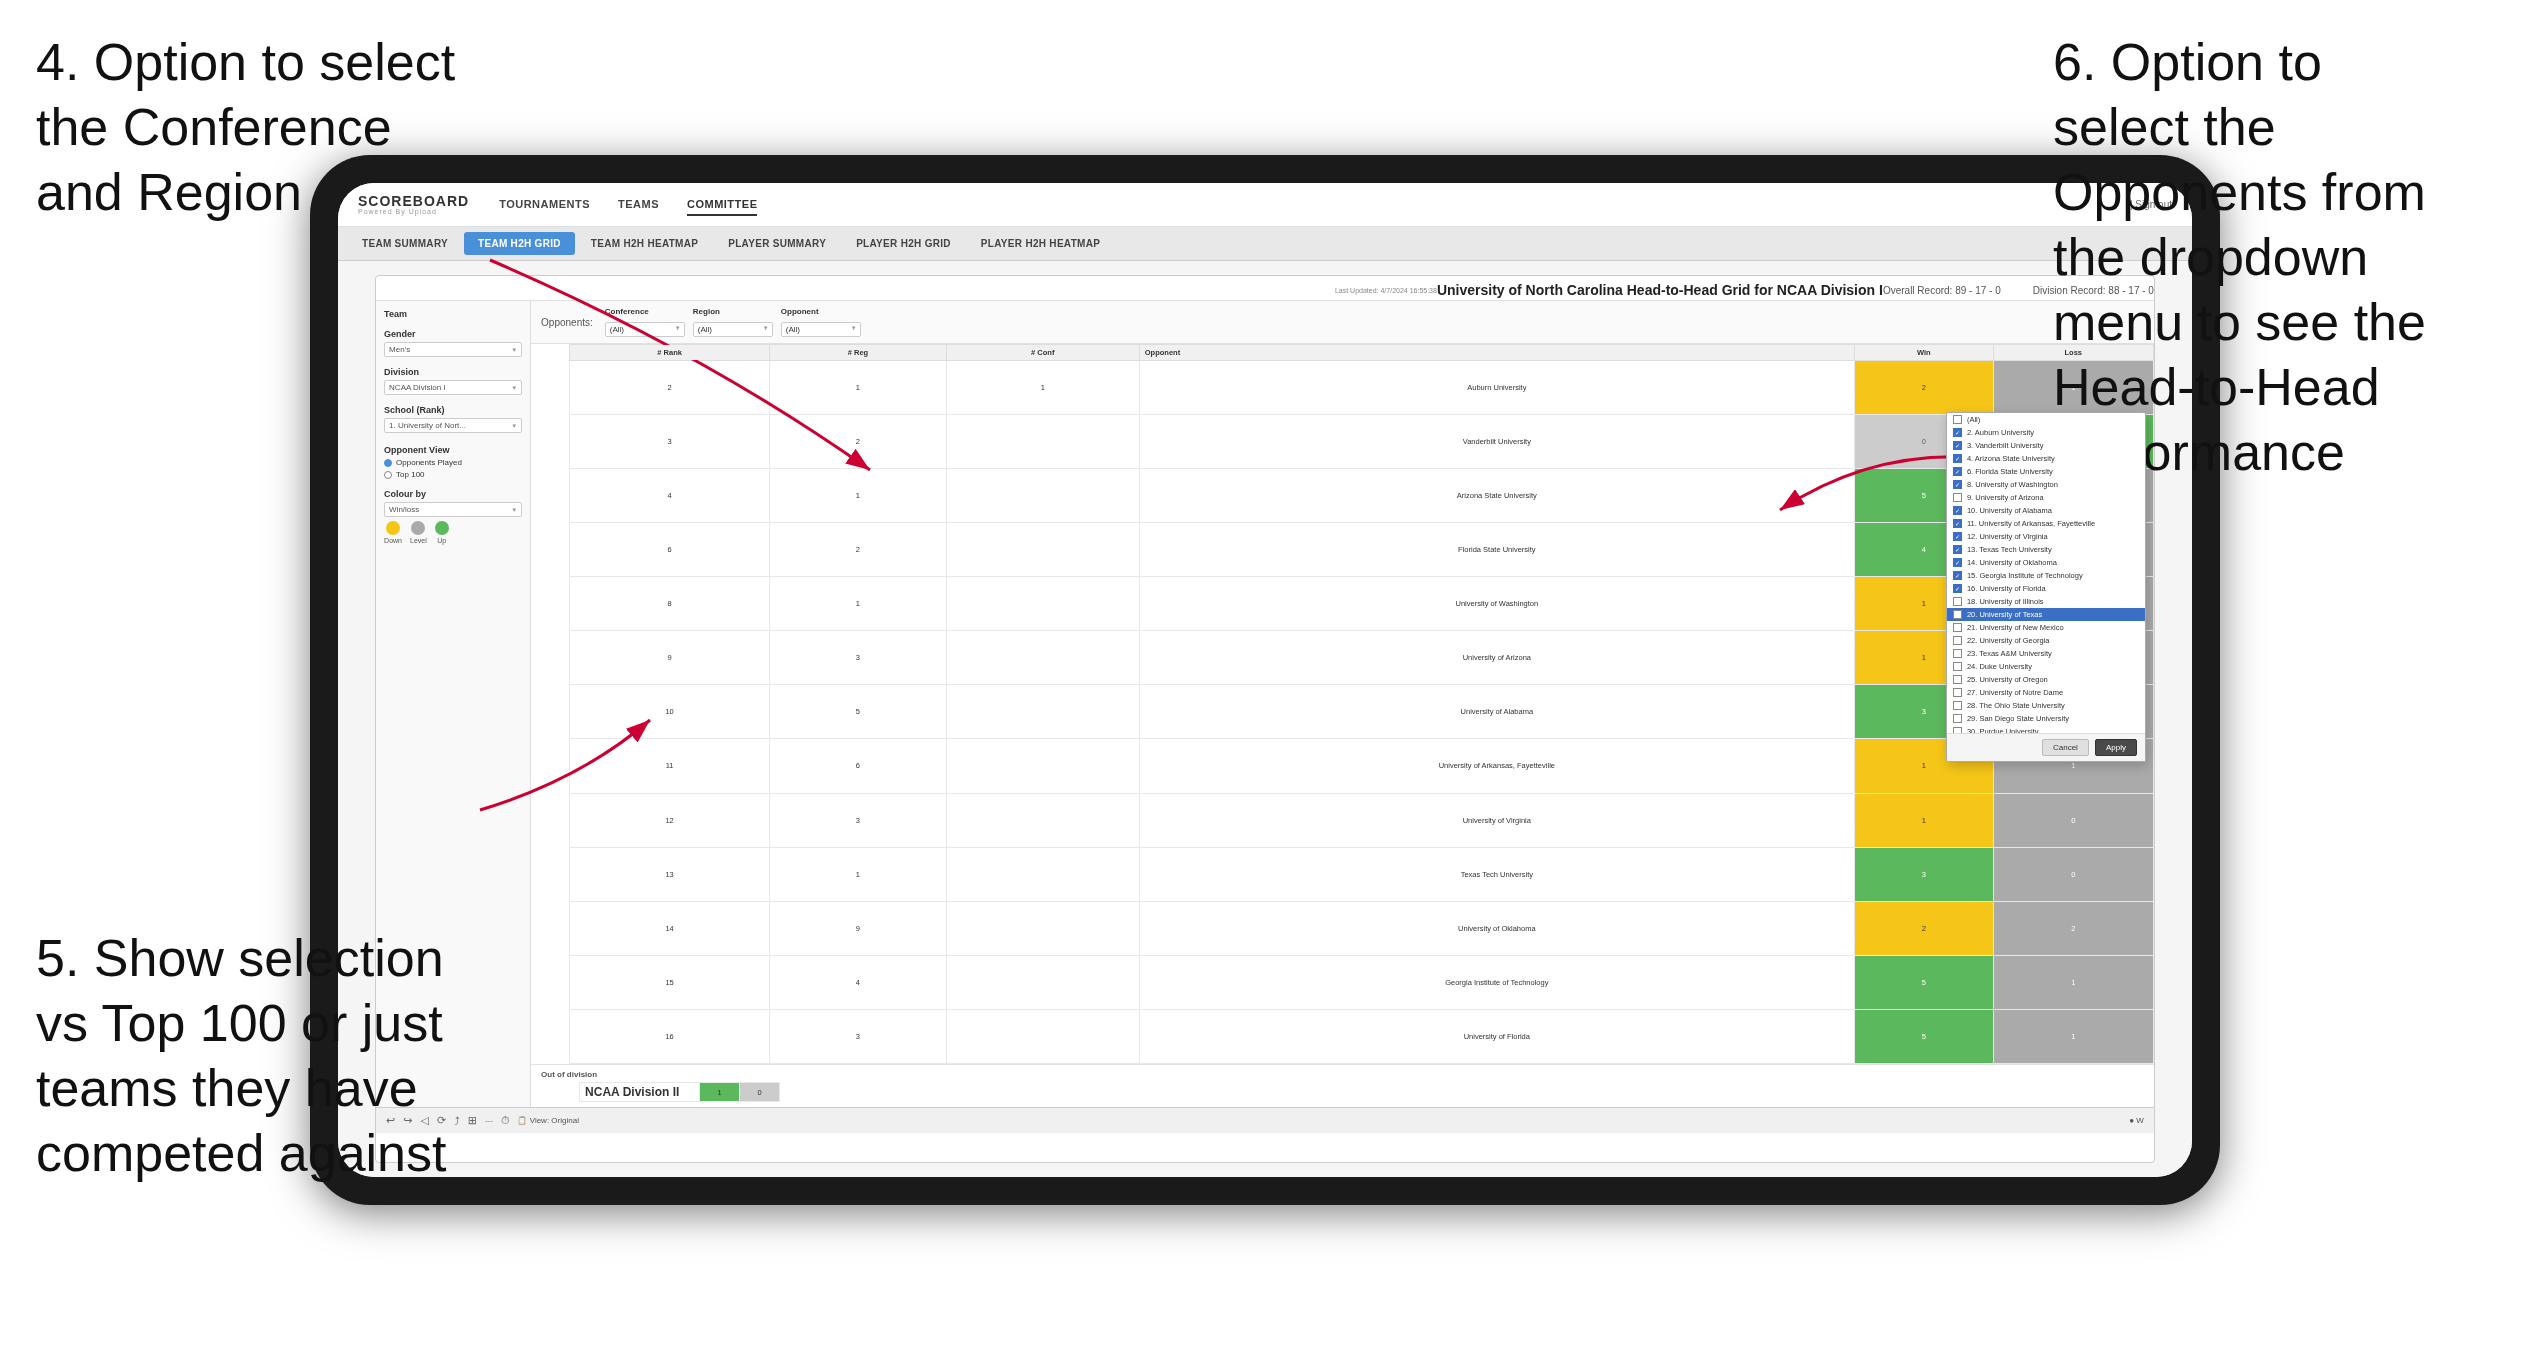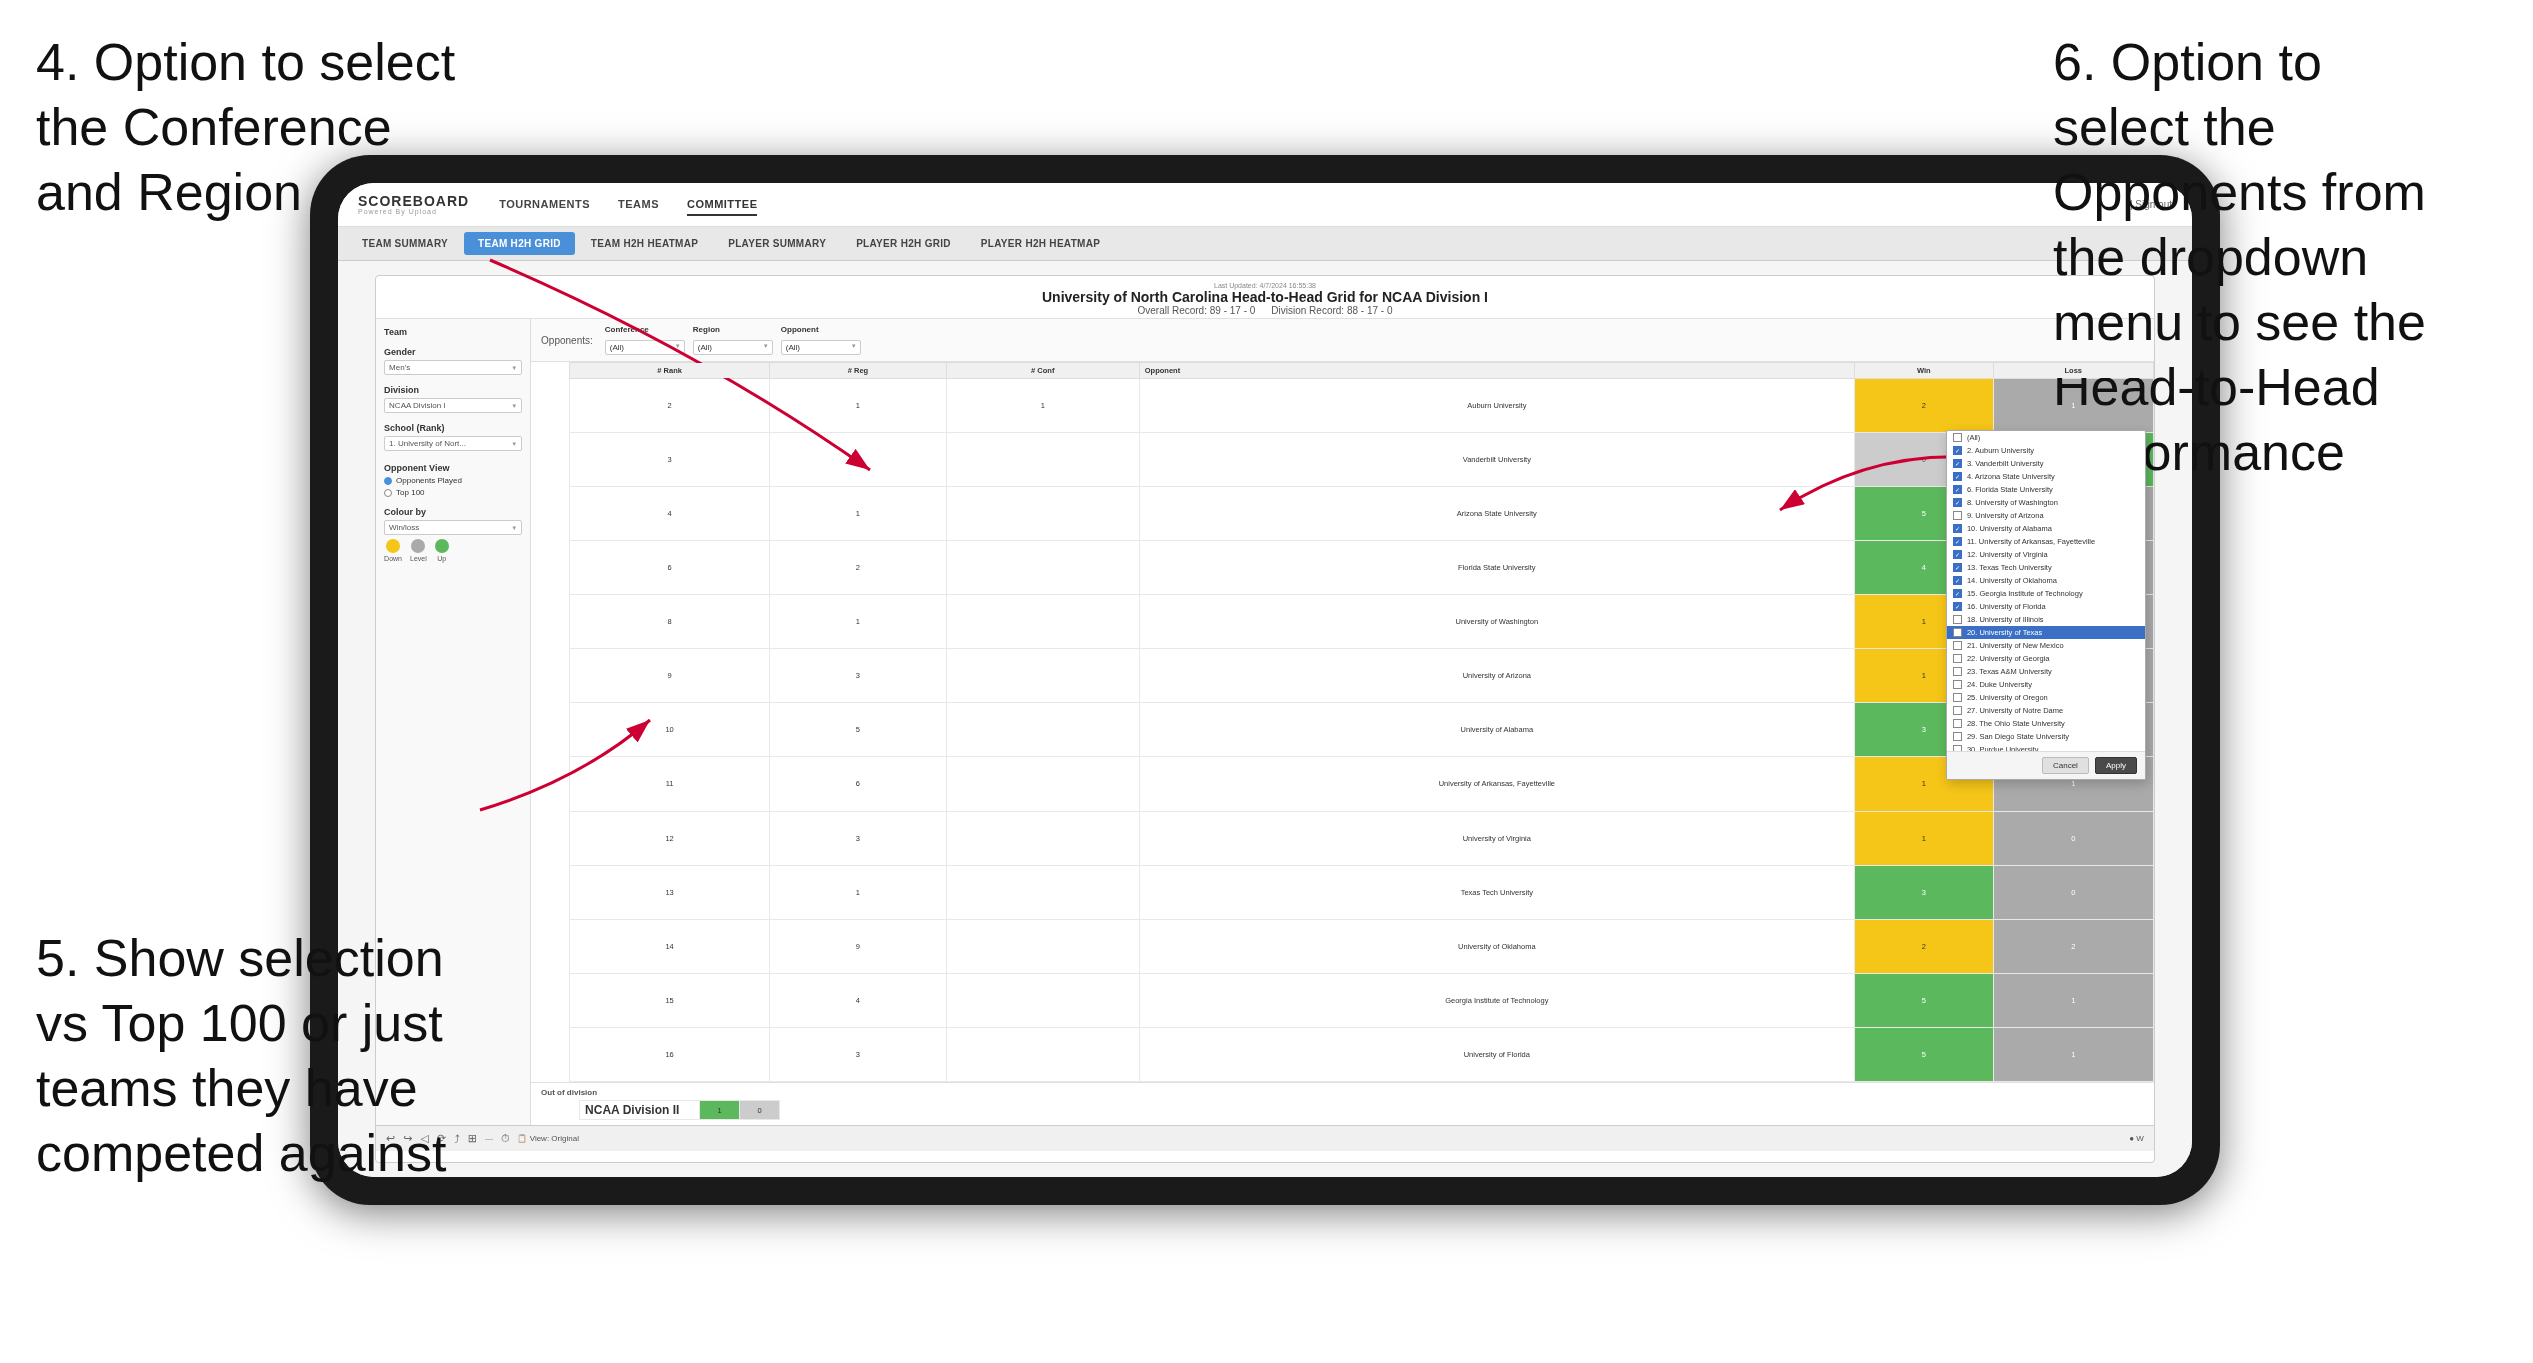--- a/index.html
+++ b/index.html
@@ -145,38 +145,38 @@
       width: 96%;
       height: calc(100% - 28px);
       border: 1px solid #ccc;
       border-radius: 4px;
       overflow: hidden;
       position: relative;
     }
 
     .tableau-title-bar {
       display: flex;
-      flex-direction: column;
+      flex-direction: row;
       align-items: center;
       padding: 6px 0 2px;
       border-bottom: 1px solid #e0e0e0;
       justify-content: flex-end;
     }
 
     .tableau-title-bar h2 {
       font-size: 14px;
       font-weight: 700;
       color: #222;
     }
 
     .tableau-records {
       font-size: 10px;
       color: #555;
       display: flex;
-      gap: 16px;
+      gap: 32px;
     }
 
     
     .tableau-body {
       display: flex;
       height: calc(100% - 80px);
     }
 
     
     .left-panel {

